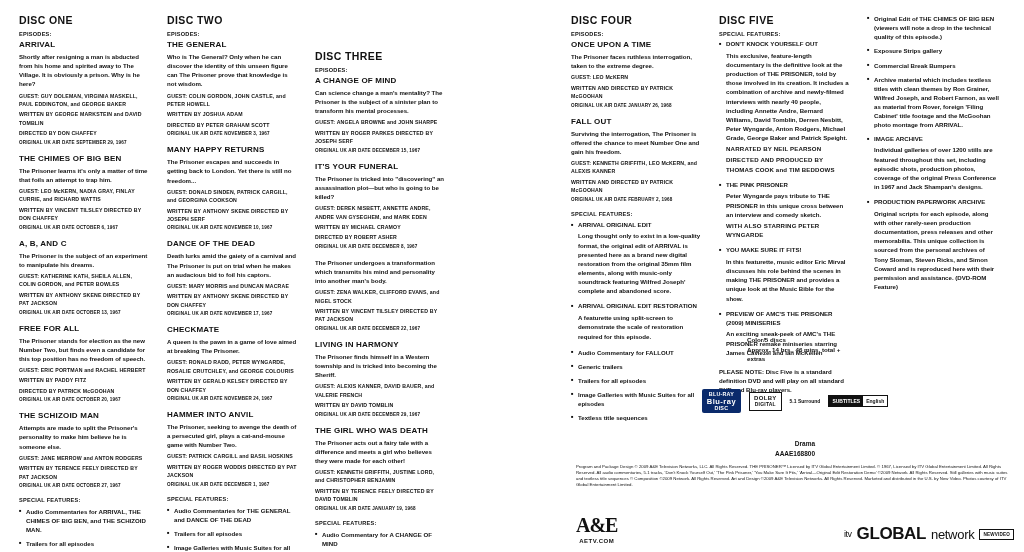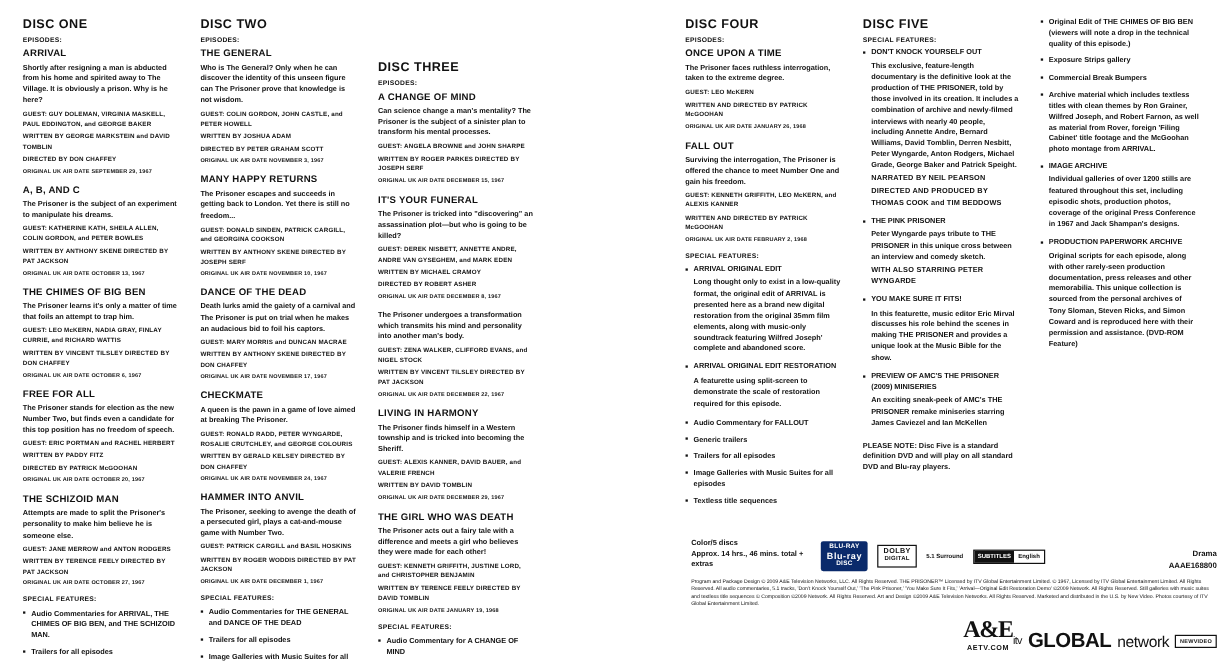--- a/index.html
+++ b/index.html
@@ -56,39 +56,39 @@
   ul.bul li::before {
     content:"■"; position:absolute; left:0; top:0px; font-size:4px; line-height:1.9;
   }
   .sfitem { margin-bottom:7px; }
   .sfitem .h { font-size:6.1px; font-weight:bold; line-height:1.45; position:relative; padding-left:7px; }
   .sfitem .h::before { content:"■"; position:absolute; left:0; top:0; font-size:4px; line-height:1.9; }
   .sfitem .b { font-size:6.1px; line-height:1.5; margin-top:2px; padding-left:7px; font-weight:bold;}
 
   
   .footer { position:absolute; left:576px; bottom:8px; width:438px; }
-  .fbar { display:flex; align-items:flex-end; gap:12px; }
+  .fbar { display:flex; align-items:center; gap:26px;flex-direction:column; }
   .fcol-left { width:96px; font-size:6.2px; line-height:1.5; font-weight:bold; }
   .logos { display:flex; align-items:center; gap:8px; flex:1; }
   .bd {
     background:#0a2a6b; color:#fff; font-size:5.4px; font-weight:bold;
     padding:3px 5px 2px 5px; border-radius:2px; line-height:1.05; text-align:center;
     letter-spacing:.2px;
   }
   .bd .big { font-size:7.5px; letter-spacing:.5px; display:block; }
   .dolby { border:1px solid #111; padding:2px 4px; text-align:center; line-height:1.15; }
   .dolby .dd { font-size:6px; font-weight:bold; letter-spacing:.3px; }
   .dolby .dg { font-size:5px; font-weight:bold; letter-spacing:.2px;}
   .surr { font-size:5px; font-weight:bold; }
   .subs { display:flex; align-items:stretch; border:1px solid #111; }
   .subs .l { background:#111; color:#fff; font-size:5px; padding:2px 3px; font-weight:bold;}
   .subs .r { font-size:5px; padding:2px 3px; font-weight:bold;}
   .genre { text-align:right; font-size:6.5px; font-weight:bold; line-height:1.4; }
   .legal { font-size:4.3px; line-height:1.42; margin-top:6px; text-align:left; }
-  .brandrow { display:flex; align-items:flex-end; justify-content:flex-end; margin-top:8px; }
+  .brandrow { display:flex; align-items:flex-end; justify-content:space-between; margin-top:26px; }
   .ae { display:flex; flex-direction:column; align-items:center; }
   .ae .mark { font-size:20px; font-weight:bold; letter-spacing:-1px; font-family:"Liberation Serif", serif;}
   .ae .url { font-size:6px; font-weight:bold; letter-spacing:.5px; margin-top:1px;}
   .itv { display:flex; align-items:center; gap:5px; }
   .itv .itvm { font-size:9px; font-weight:normal; letter-spacing:-.5px; }
   .itv .glob { font-size:17px; font-weight:bold; letter-spacing:-.4px; }
   .itv .net { font-size:13px; letter-spacing:-.3px; }
   .nwv { border:1px solid #111; font-size:4.6px; padding:2px 3px; font-weight:bold; letter-spacing:.2px;}
   .pleasenote { font-size:6.1px; line-height:1.5; font-weight:bold; margin-top:10px;}
 </style>
@@ -105,33 +105,33 @@
       <div class="block">
         <h3 class="ep">ARRIVAL</h3>
         <p class="desc">Shortly after resigning a man is abducted from his home and spirited away to The Village. It is obviously a prison. Why is he here?</p>
         <div class="credits"><span class="k">GUEST:</span> <span class="v">GUY DOLEMAN, VIRGINIA MASKELL, PAUL EDDINGTON, and GEORGE BAKER</span></div>
         <div class="credits"><span class="k">WRITTEN BY</span> <span class="v">GEORGE MARKSTEIN and DAVID TOMBLIN</span></div>
         <div class="credits"><span class="k">DIRECTED BY</span> <span class="v">DON CHAFFEY</span></div>
         <div class="airdate">ORIGINAL UK AIR DATE SEPTEMBER 29, 1967</div>
       </div>
 
       <div class="block">
+        <h3 class="ep">THE CHIMES OF BIG BEN</h3>
+        <p class="desc">The Prisoner learns it's only a matter of time that foils an attempt to trap him.</p>
+        <div class="credits"><span class="k">GUEST:</span> <span class="v">LEO McKERN, NADIA GRAY, FINLAY CURRIE, and RICHARD WATTIS</span></div>
+        <div class="credits"><span class="k">WRITTEN BY</span> <span class="v">VINCENT TILSLEY</span> <span class="k">DIRECTED BY</span> <span class="v">DON CHAFFEY</span></div>
+        <div class="airdate">ORIGINAL UK AIR DATE OCTOBER 6, 1967</div>
+      </div>
+
+      <div class="block">
         <h3 class="ep">A, B, AND C</h3>
         <p class="desc">The Prisoner is the subject of an experiment to manipulate his dreams.</p>
         <div class="credits"><span class="k">GUEST:</span> <span class="v">KATHERINE KATH, SHEILA ALLEN, COLIN GORDON, and PETER BOWLES</span></div>
         <div class="credits"><span class="k">WRITTEN BY</span> <span class="v">ANTHONY SKENE</span> <span class="k">DIRECTED BY</span> <span class="v">PAT JACKSON</span></div>
         <div class="airdate">ORIGINAL UK AIR DATE OCTOBER 13, 1967</div>
-      </div>
-
-      <div class="block">
-        <h3 class="ep">THE CHIMES OF BIG BEN</h3>
-        <p class="desc">The Prisoner learns it's only a matter of time that foils an attempt to trap him.</p>
-        <div class="credits"><span class="k">GUEST:</span> <span class="v">LEO McKERN, NADIA GRAY, FINLAY CURRIE, and RICHARD WATTIS</span></div>
-        <div class="credits"><span class="k">WRITTEN BY</span> <span class="v">VINCENT TILSLEY</span> <span class="k">DIRECTED BY</span> <span class="v">DON CHAFFEY</span></div>
-        <div class="airdate">ORIGINAL UK AIR DATE OCTOBER 6, 1967</div>
       </div>
 
       <div class="block">
         <h3 class="ep">FREE FOR ALL</h3>
         <p class="desc">The Prisoner stands for election as the new Number Two, but finds even a candidate for this top position has no freedom of speech.</p>
         <div class="credits"><span class="k">GUEST:</span> <span class="v">ERIC PORTMAN and RACHEL HERBERT</span></div>
         <div class="credits"><span class="k">WRITTEN BY</span> <span class="v">PADDY FITZ</span></div>
         <div class="credits"><span class="k">DIRECTED BY</span> <span class="v">PATRICK McGOOHAN</span></div>
         <div class="airdate">ORIGINAL UK AIR DATE OCTOBER 20, 1967</div>
       </div>

